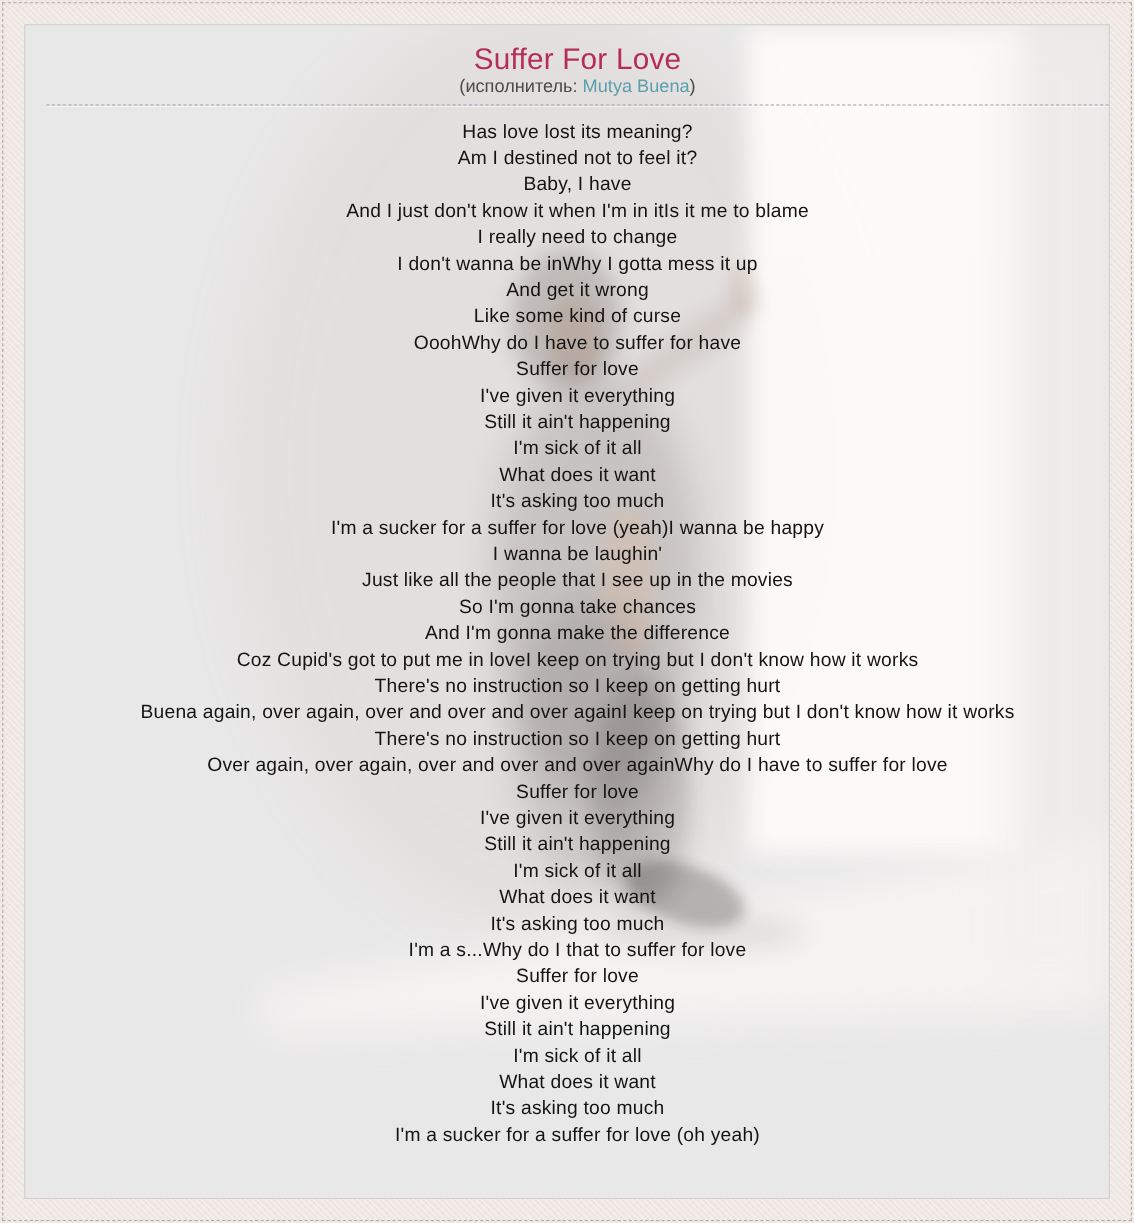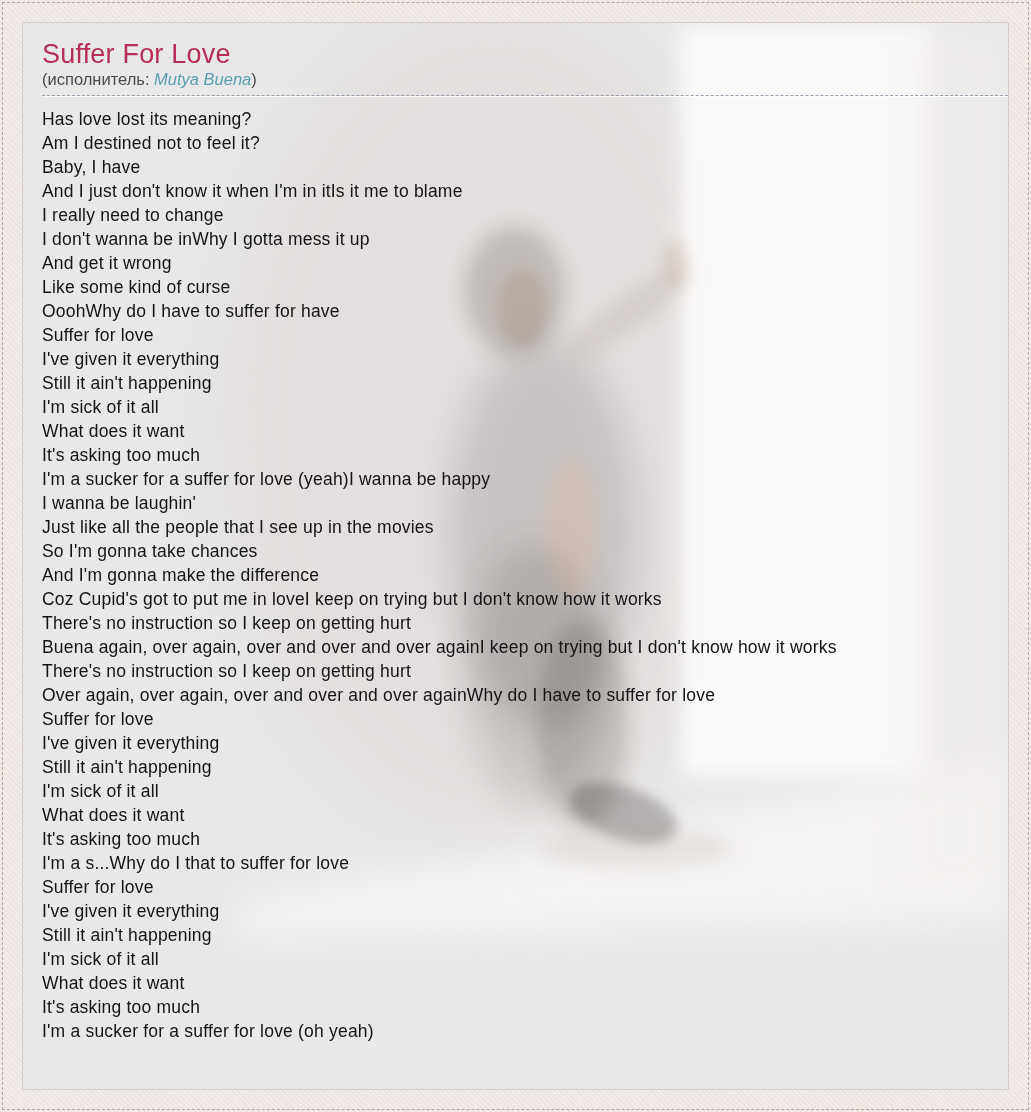--- a/index.html
+++ b/index.html
@@ -43,20 +43,21 @@
     position: absolute;
     inset: 0;
     width: 100%;
     height: 100%;
     pointer-events: none;
   }
   .panel-content {
     position: relative;
     z-index: 2;
     padding: 16px 0 28px 19px;
+    text-align: center;
   }
   h1.song-title {
     margin: 0;
     font-size: 27px;
     line-height: 30px;
     font-weight: 400;
     color: var(--title-color, #b52e56);
     letter-spacing: 0.2px;
   }
   .artist-line {
@@ -65,21 +66,20 @@
     color: #4a4a4a;
     padding-bottom: 6px;
     border-bottom: 1px dashed #97a0ae;
     box-shadow: 0 1px 0 rgba(255,255,255,0.85);
     margin-right: 0;
   }
   .artist-link {
     color: var(--artist-link-color, #5b9fae);
     text-decoration: none;
     cursor: pointer;
-    font-style: italic;
   }
   .lyrics {
     margin-top: 11px;
     font-size: 17.5px;
     line-height: 24px;
     font-weight: 400;
     letter-spacing: 0.2px;
     color: var(--lyrics-text, #141414);
     white-space: nowrap;
     overflow: hidden;

